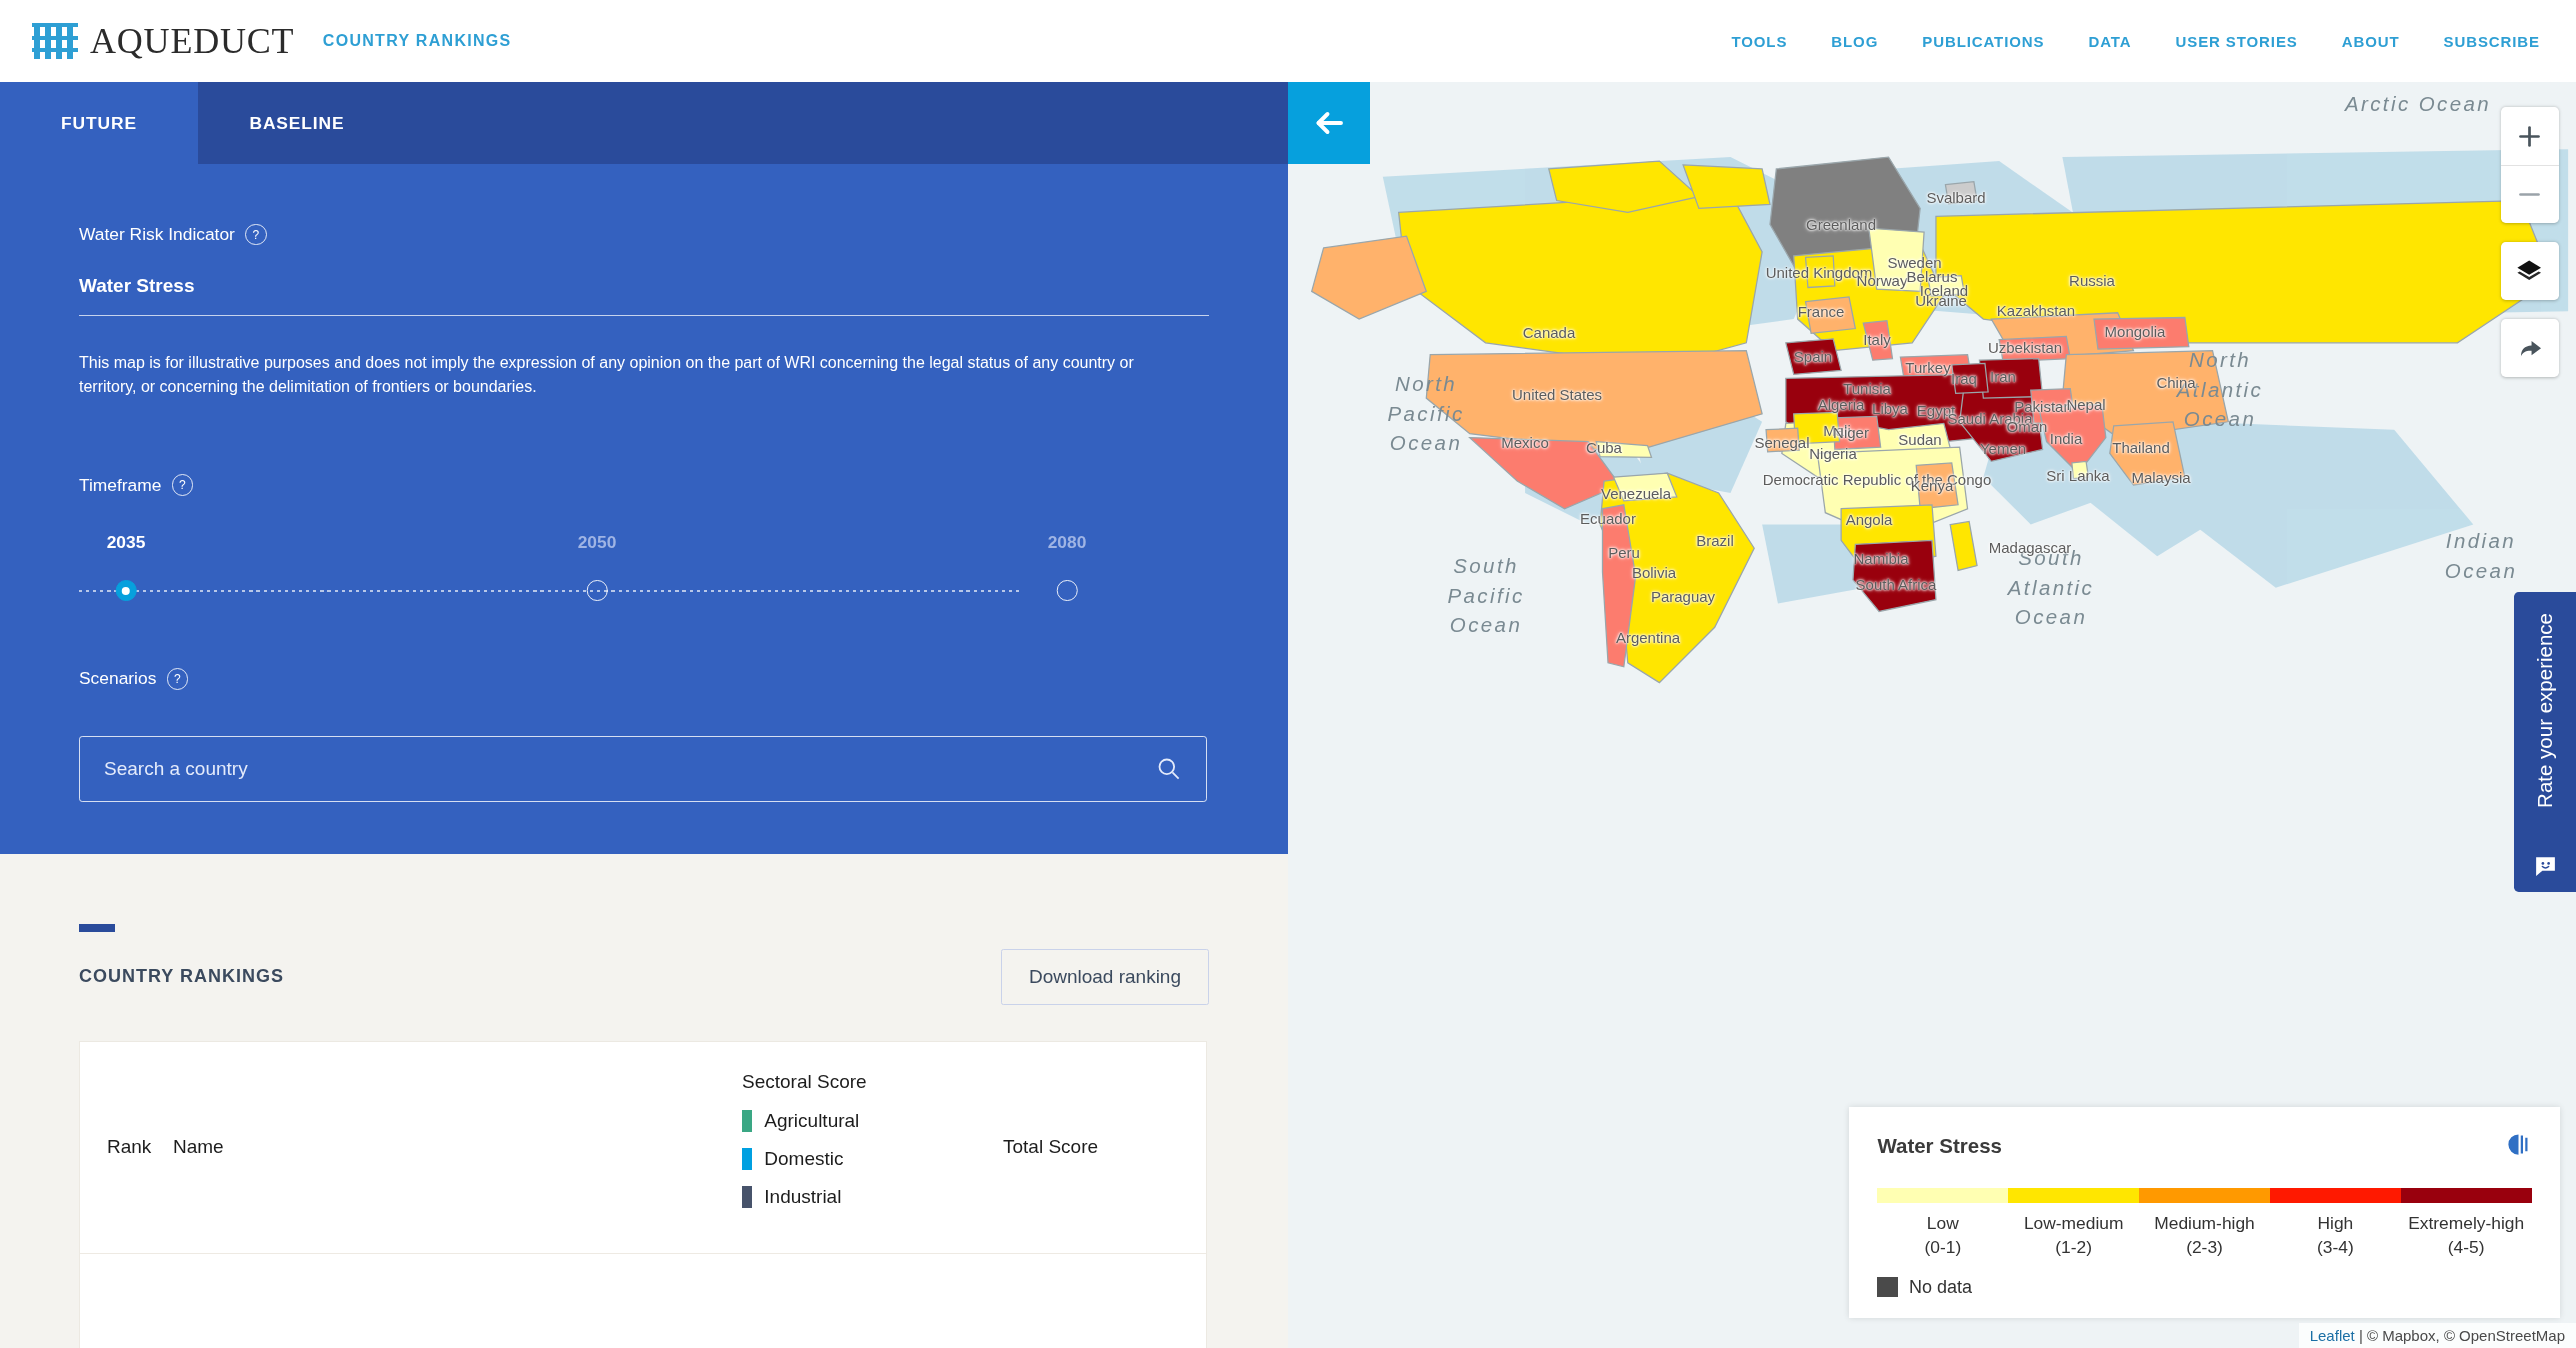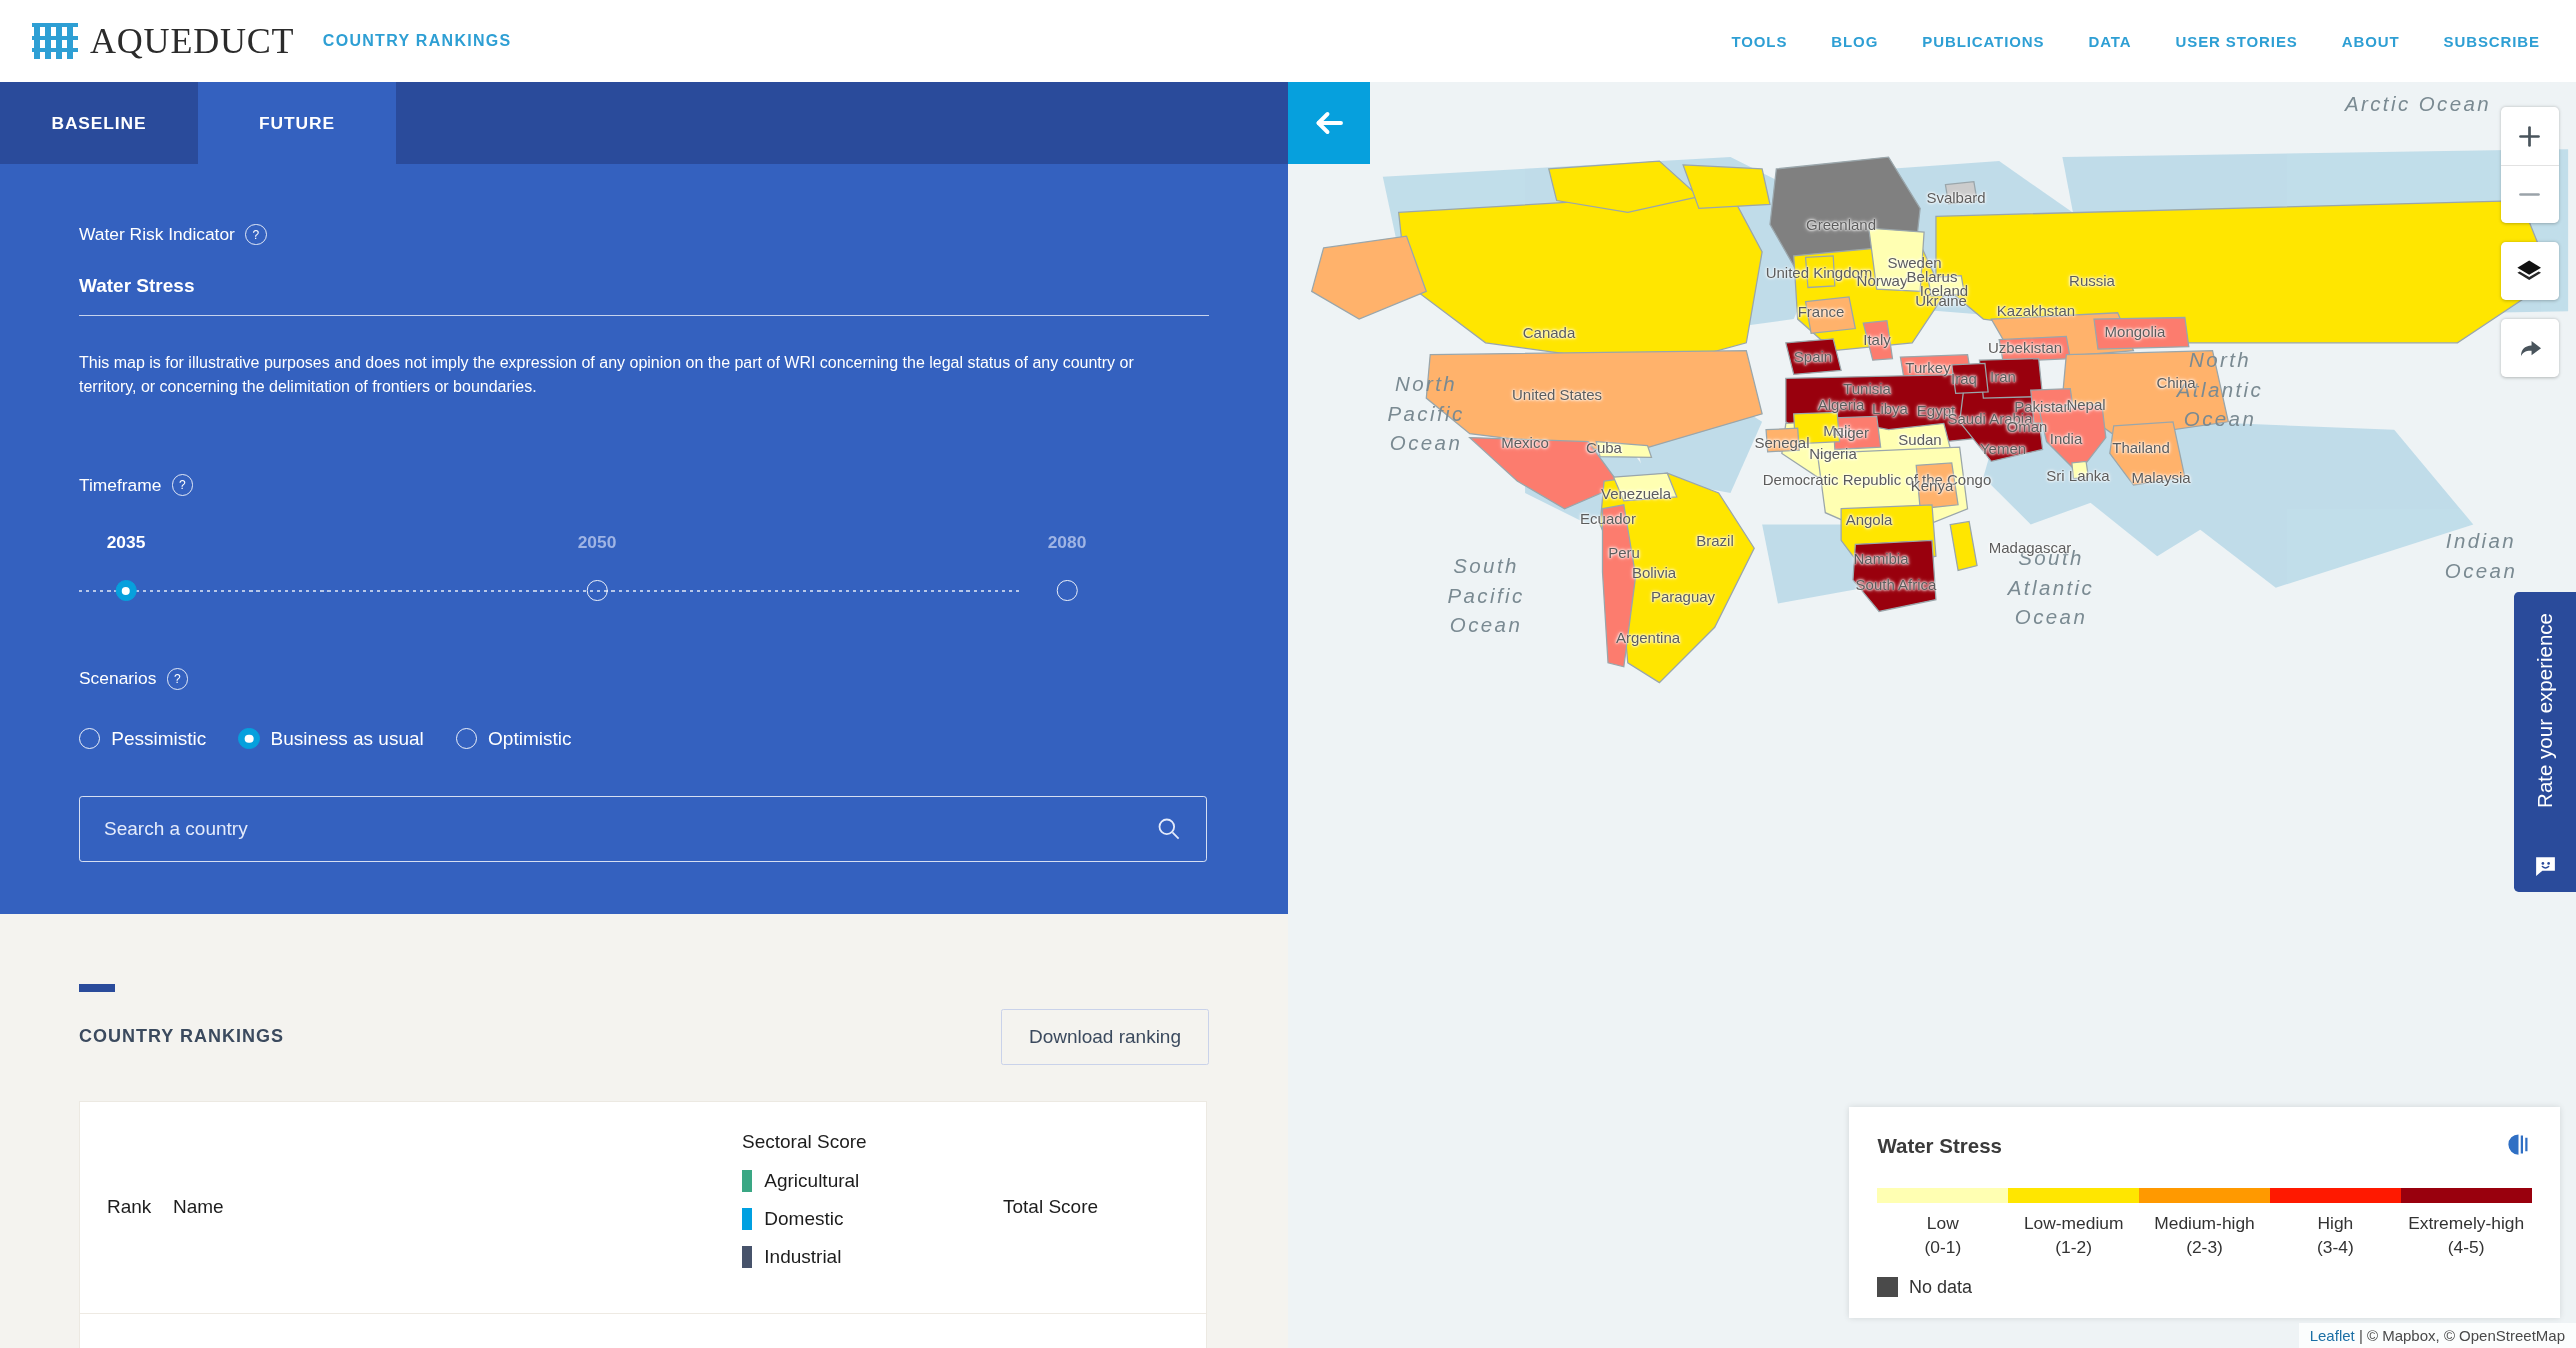--- a/index.html
+++ b/index.html
@@ -291,22 +291,22 @@
       <a href="#">DATA</a>
       <a href="#">USER STORIES</a>
       <a href="#">ABOUT</a>
       <a href="#">SUBSCRIBE</a>
     </div>
   </div>
 
   <div class="left-col">
 
     <div class="tabs">
+      <div class="tab active">FUTURE</div>
       <div class="tab">BASELINE</div>
-      <div class="tab active">FUTURE</div>
       <div class="tabs-filler"></div>
     </div>
 
     <div class="panel">
       <div class="panel-inner">
 
         <div class="field-label">
           <span>Water Risk Indicator</span>
           <span class="qmark">?</span>
         </div>
@@ -331,34 +331,20 @@
             <div class="tf-dot" style="left:518px"></div>
             <div class="tf-dot" style="left:988px"></div>
           </div>
         </div>
 
         <div class="field-label">
           <span>Scenarios</span>
           <span class="qmark">?</span>
         </div>
 
-        <div class="radios">
-          <div class="radio">
-            <span class="ring"></span>
-            <span class="rlabel">Pessimistic</span>
-          </div>
-          <div class="radio checked">
-            <span class="ring"></span>
-            <span class="rlabel">Business as usual</span>
-          </div>
-          <div class="radio">
-            <span class="ring"></span>
-            <span class="rlabel">Optimistic</span>
-          </div>
-        </div>
 
         <div class="searchbox">
           <span class="sv">Search a country</span>
           <span class="search-icon">
             <svg viewBox="0 0 24 24" width="27" height="27" fill="none" stroke="#e4ebfb" stroke-width="1.6">
               <circle cx="10.5" cy="10.5" r="6.5"></circle>
                 <line x1="15.5" y1="15.5" x2="21" y2="21"></line>
             </svg>
           </span>
         </div>

